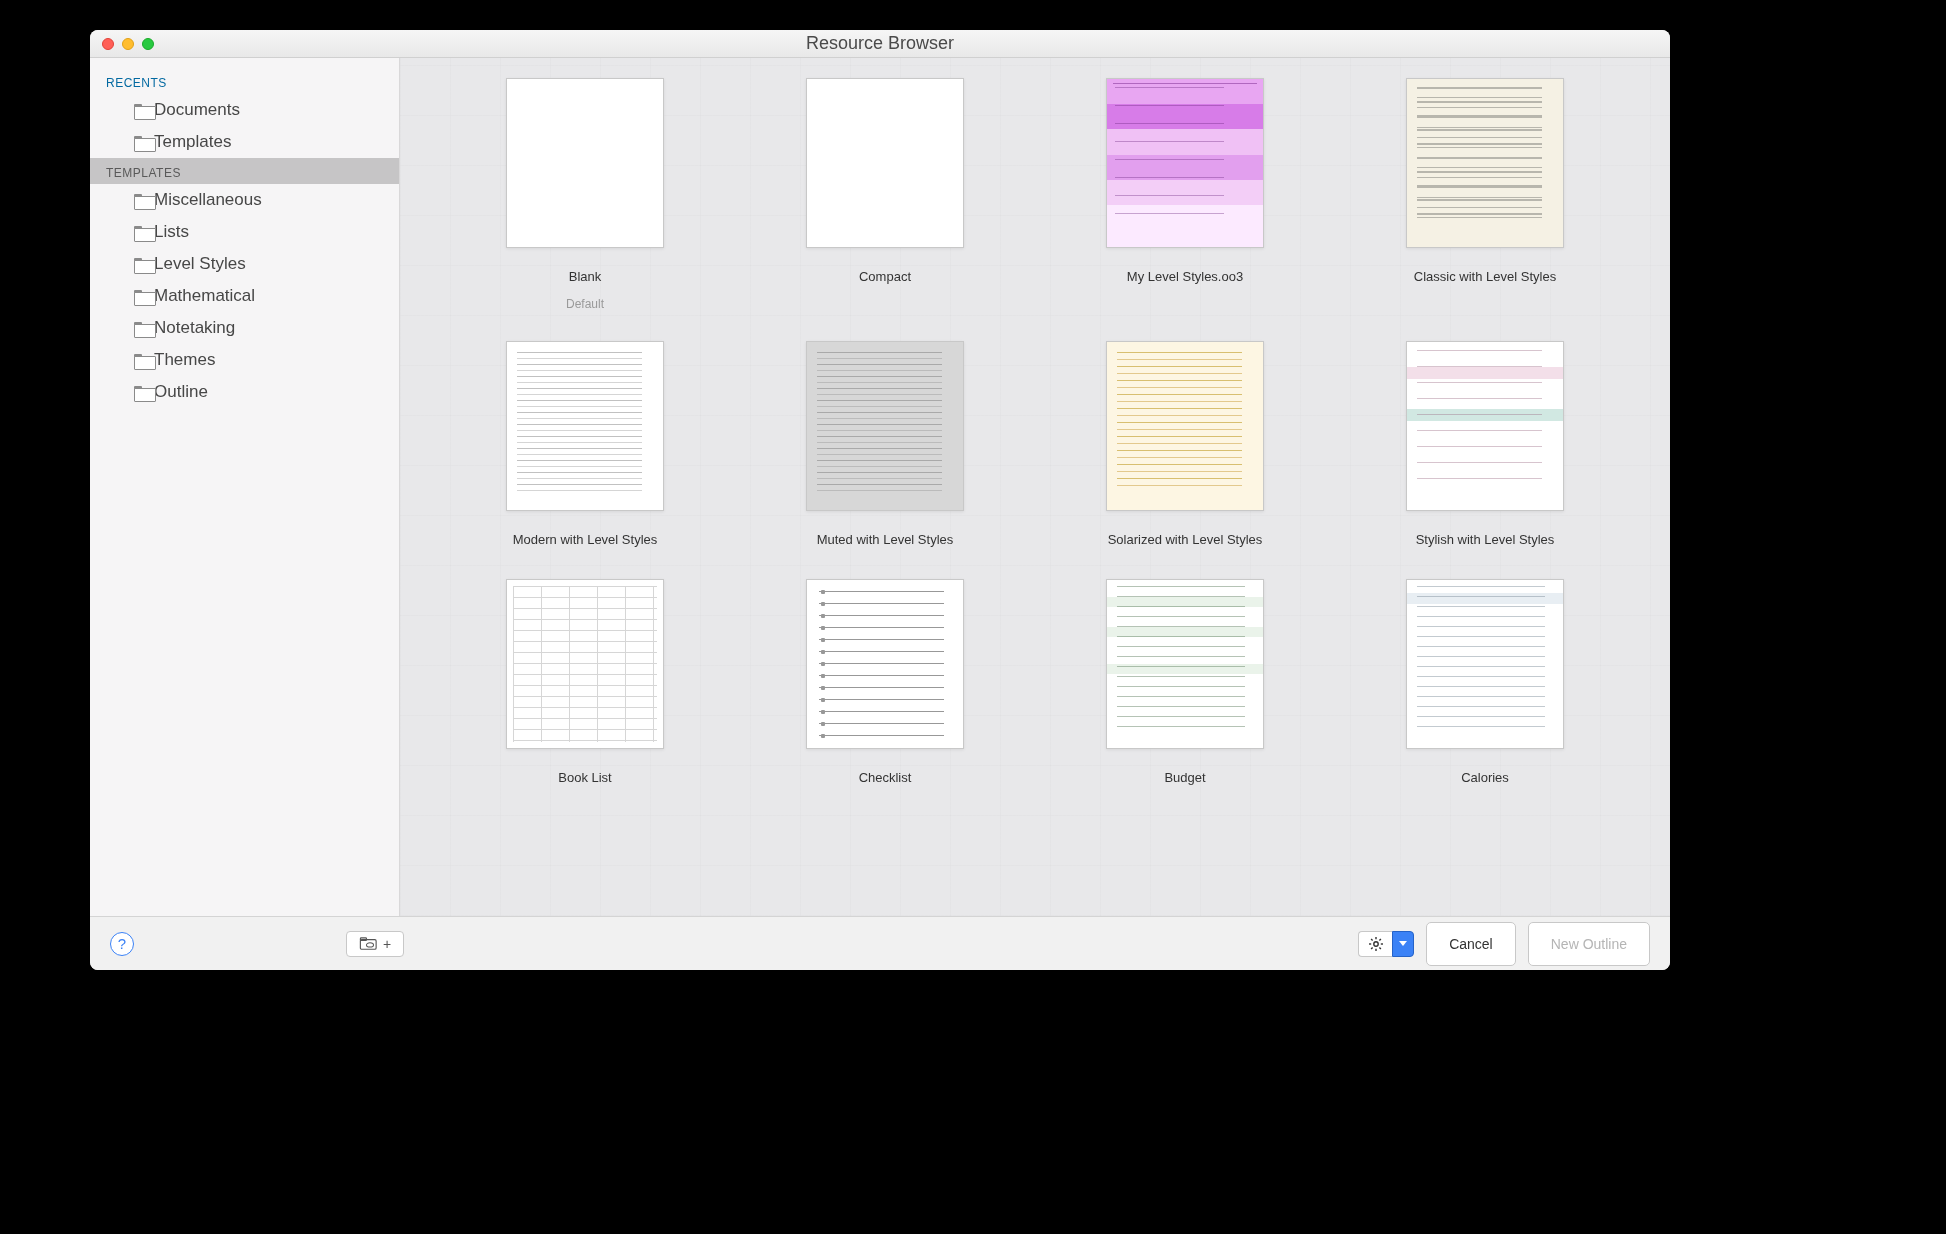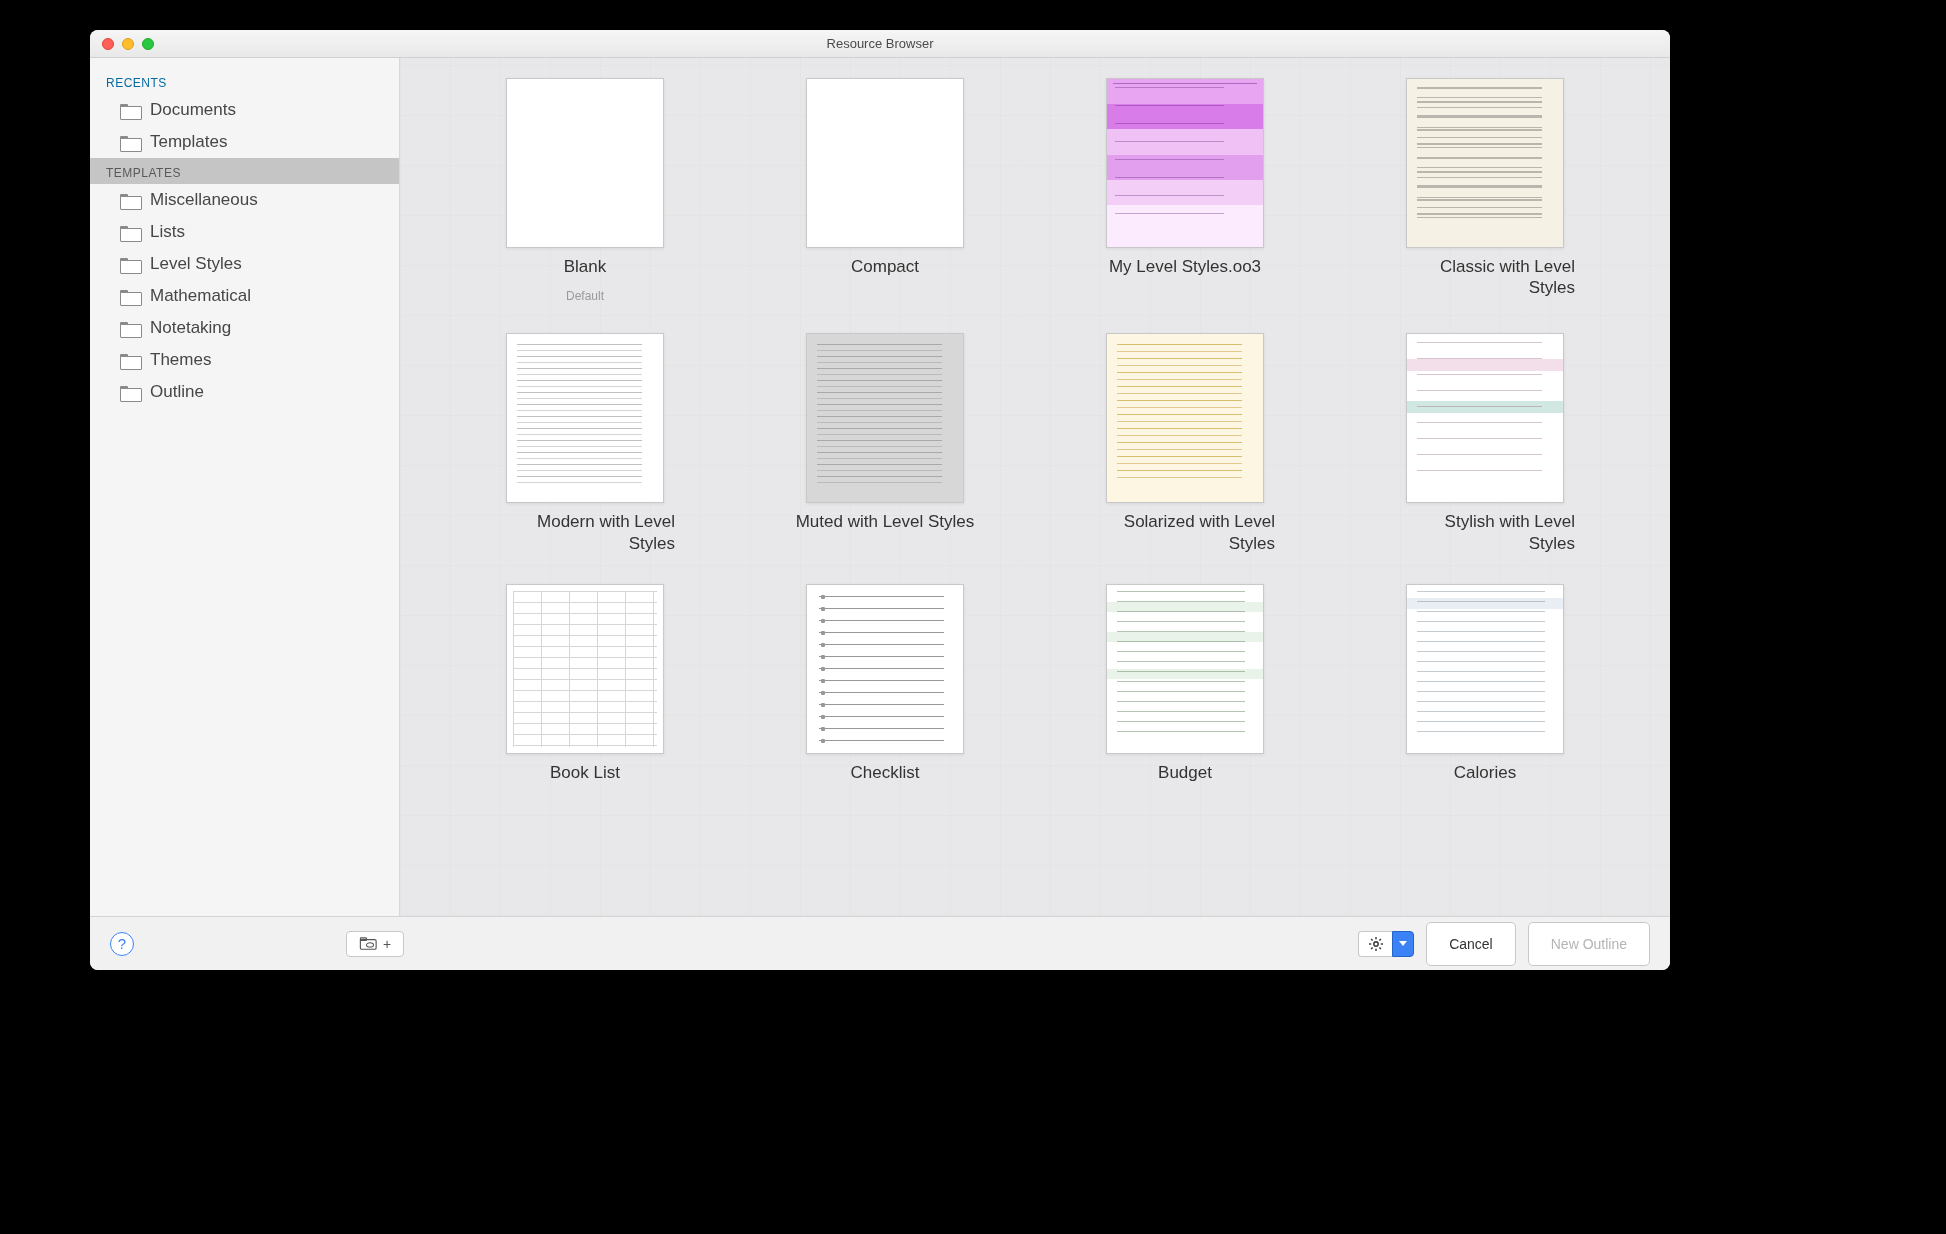--- a/index.html
+++ b/index.html
@@ -40,21 +40,21 @@
   }
   .traffic-btn {
     width: 12px; height: 12px; border-radius: 50%;
   }
   .tl-close { background: #ff5f57; border: 0.5px solid #e24238; }
   .tl-min   { background: #ffbd2e; border: 0.5px solid #e1a116; }
   .tl-max   { background: #28c940; border: 0.5px solid #1aab29; }
   .titlebar-title {
     position: absolute;
     left: 0; right: 0; text-align: center;
-    font-size: 13px; color: #4a4a4a;
+    font-size: 18px; color: #4a4a4a;
   }
   .body {
     flex: 1;
     display: flex;
     overflow: hidden;
   }
   .sidebar {
     width: 310px;
     background: #f6f5f6;
     border-right: 1px solid #d9d8d9;
@@ -69,22 +69,22 @@
     padding: 8px 16px 4px;
     text-transform: uppercase;
   }
   .sidebar-section-header.selected {
     background: #c6c5c6;
     color: #595959;
   }
   .sidebar-item {
     display: flex;
     align-items: center;
-    gap: 10px;
-    padding: 6px 16px 6px 30px;
+    gap: 0;
+    padding: 6px 16px 6px 44px;
     font-size: 17px;
     color: #474747;
     cursor: pointer;
   }
   .folder-icon {
     width: 20px; height: 16px; position: relative;
   }
   .folder-icon::before {
     content: "";
     position: absolute;
@@ -125,24 +125,24 @@
   .thumb {
     width: 158px;
     height: 170px;
     background: #fff;
     border: 1px solid #c8c8c8;
     box-shadow: 0 1px 3px rgba(0,0,0,0.08);
     position: relative;
     overflow: hidden;
   }
   .template-label {
-    margin-top: 8px;
-    font-size: 17px;
+    margin-top: 21px;
+    font-size: 13px;
     color: #333;
-    text-align: right;
+    text-align: left;
     line-height: 1.25;
     max-width: 180px;
   }
   .template-sub {
     font-size: 12px;
     color: #9a9a9a;
     margin-top: 12px;
   }
   
   .thumb.pink {

